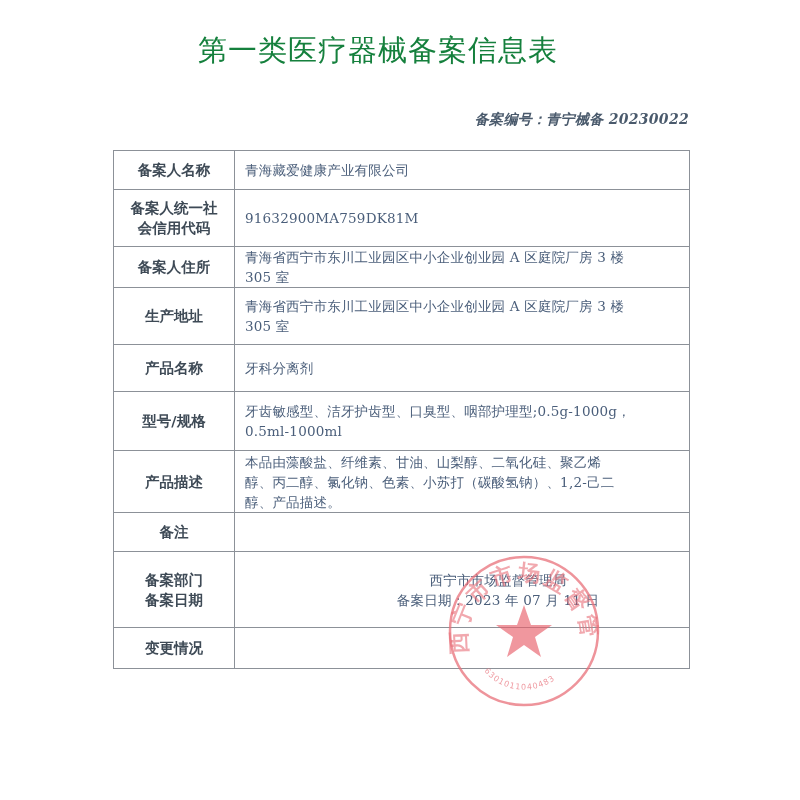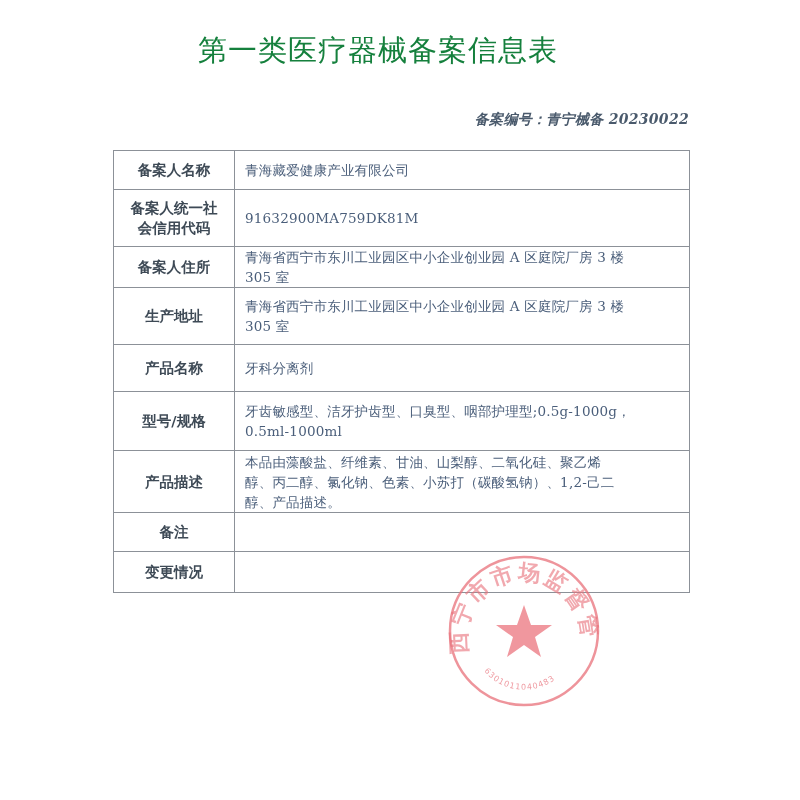--- a/index.html
+++ b/index.html
@@ -89,20 +89,30 @@
     <td class="value">
       <div>本品由藻酸盐、纤维素、甘油、山梨醇、二氧化硅、聚乙烯</div>
       <div>醇、丙二醇、氯化钠、色素、小苏打（碳酸氢钠）、1,2-己二</div>
       <div>醇、产品描述。</div>
     </td>
   </tr>
   <tr style="height:39px">
     <td class="label">备注</td>
     <td class="value"></td>
   </tr>
+  <tr style="height:76px">
+    <td class="label">
+      <div>备案部门</div>
+      <div>备案日期</div>
+    </td>
+    <td class="value center">
+      <div>西宁市市场监督管理局</div>
+      <div>备案日期：2023 年 07 月 11 日</div>
+    </td>
+  </tr>
   <tr style="height:41px">
     <td class="label">变更情况</td>
     <td class="value"></td>
   </tr>
 </tbody>
   </table>
 
 <svg class="seal" viewBox="0 0 156 156" xmlns="http://www.w3.org/2000/svg">
   <defs>
     <path id="arcTop" d="M 22 100 A 58 58 0 1 1 134 100"></path>

